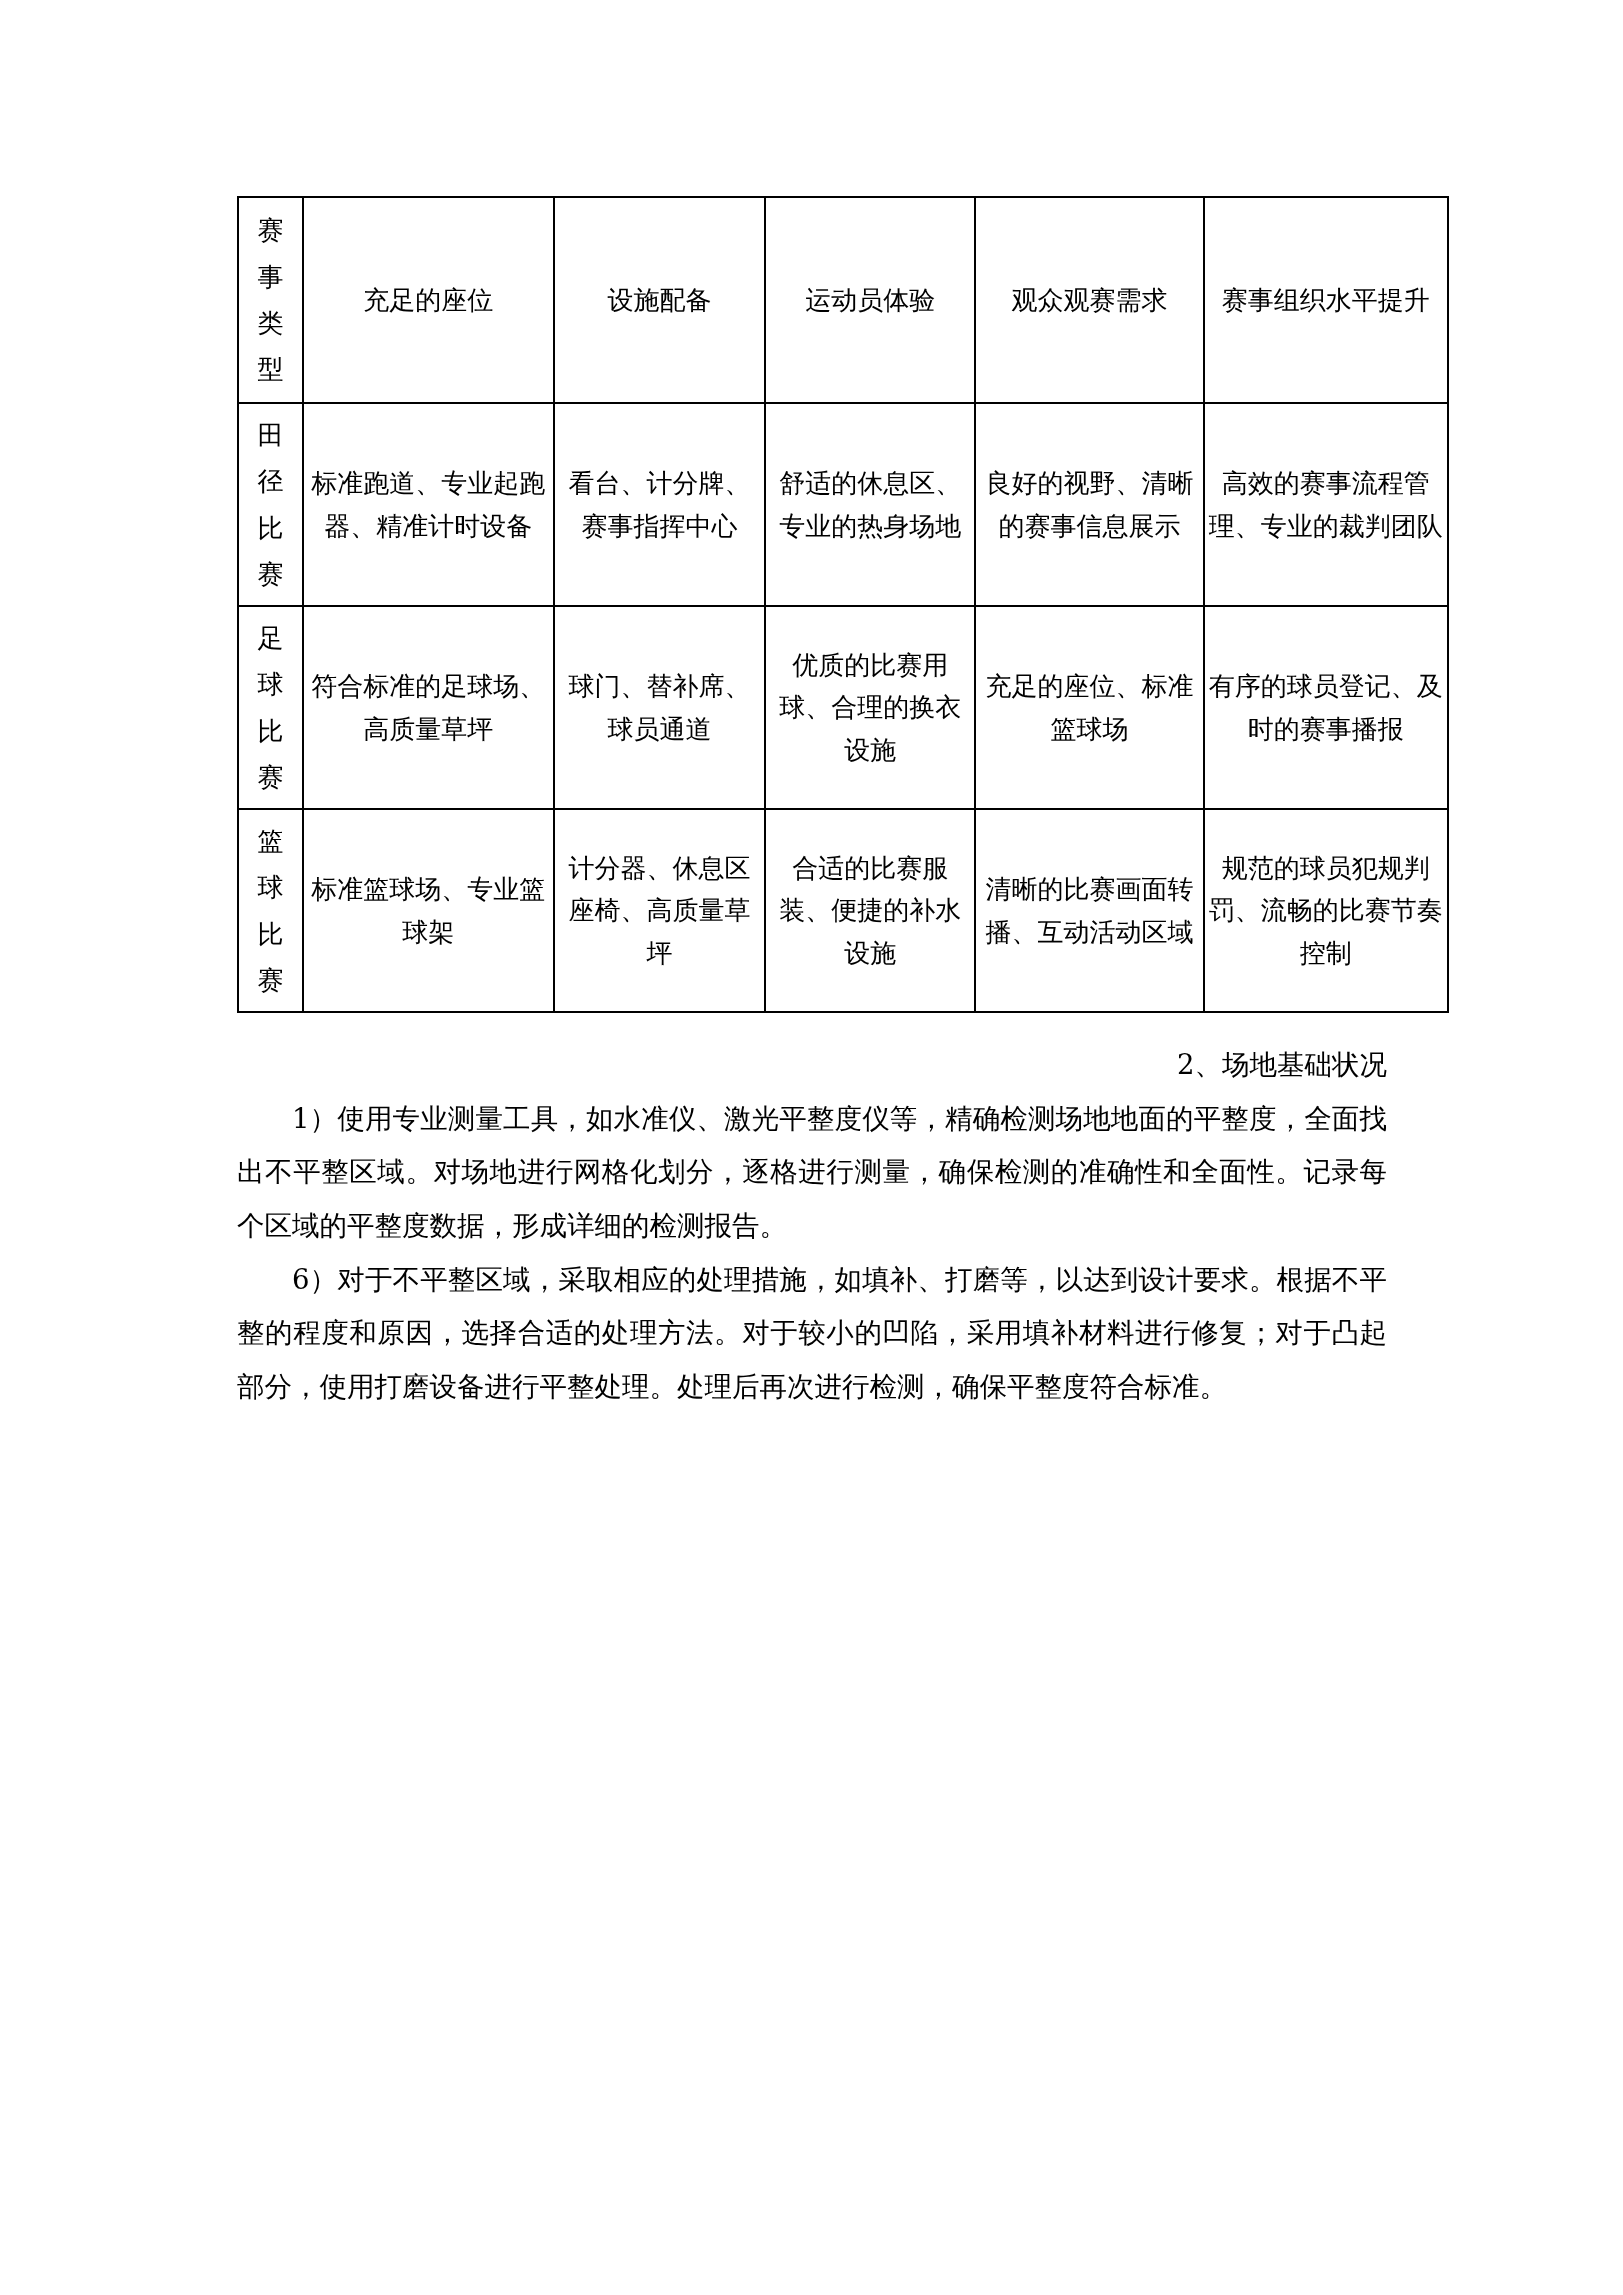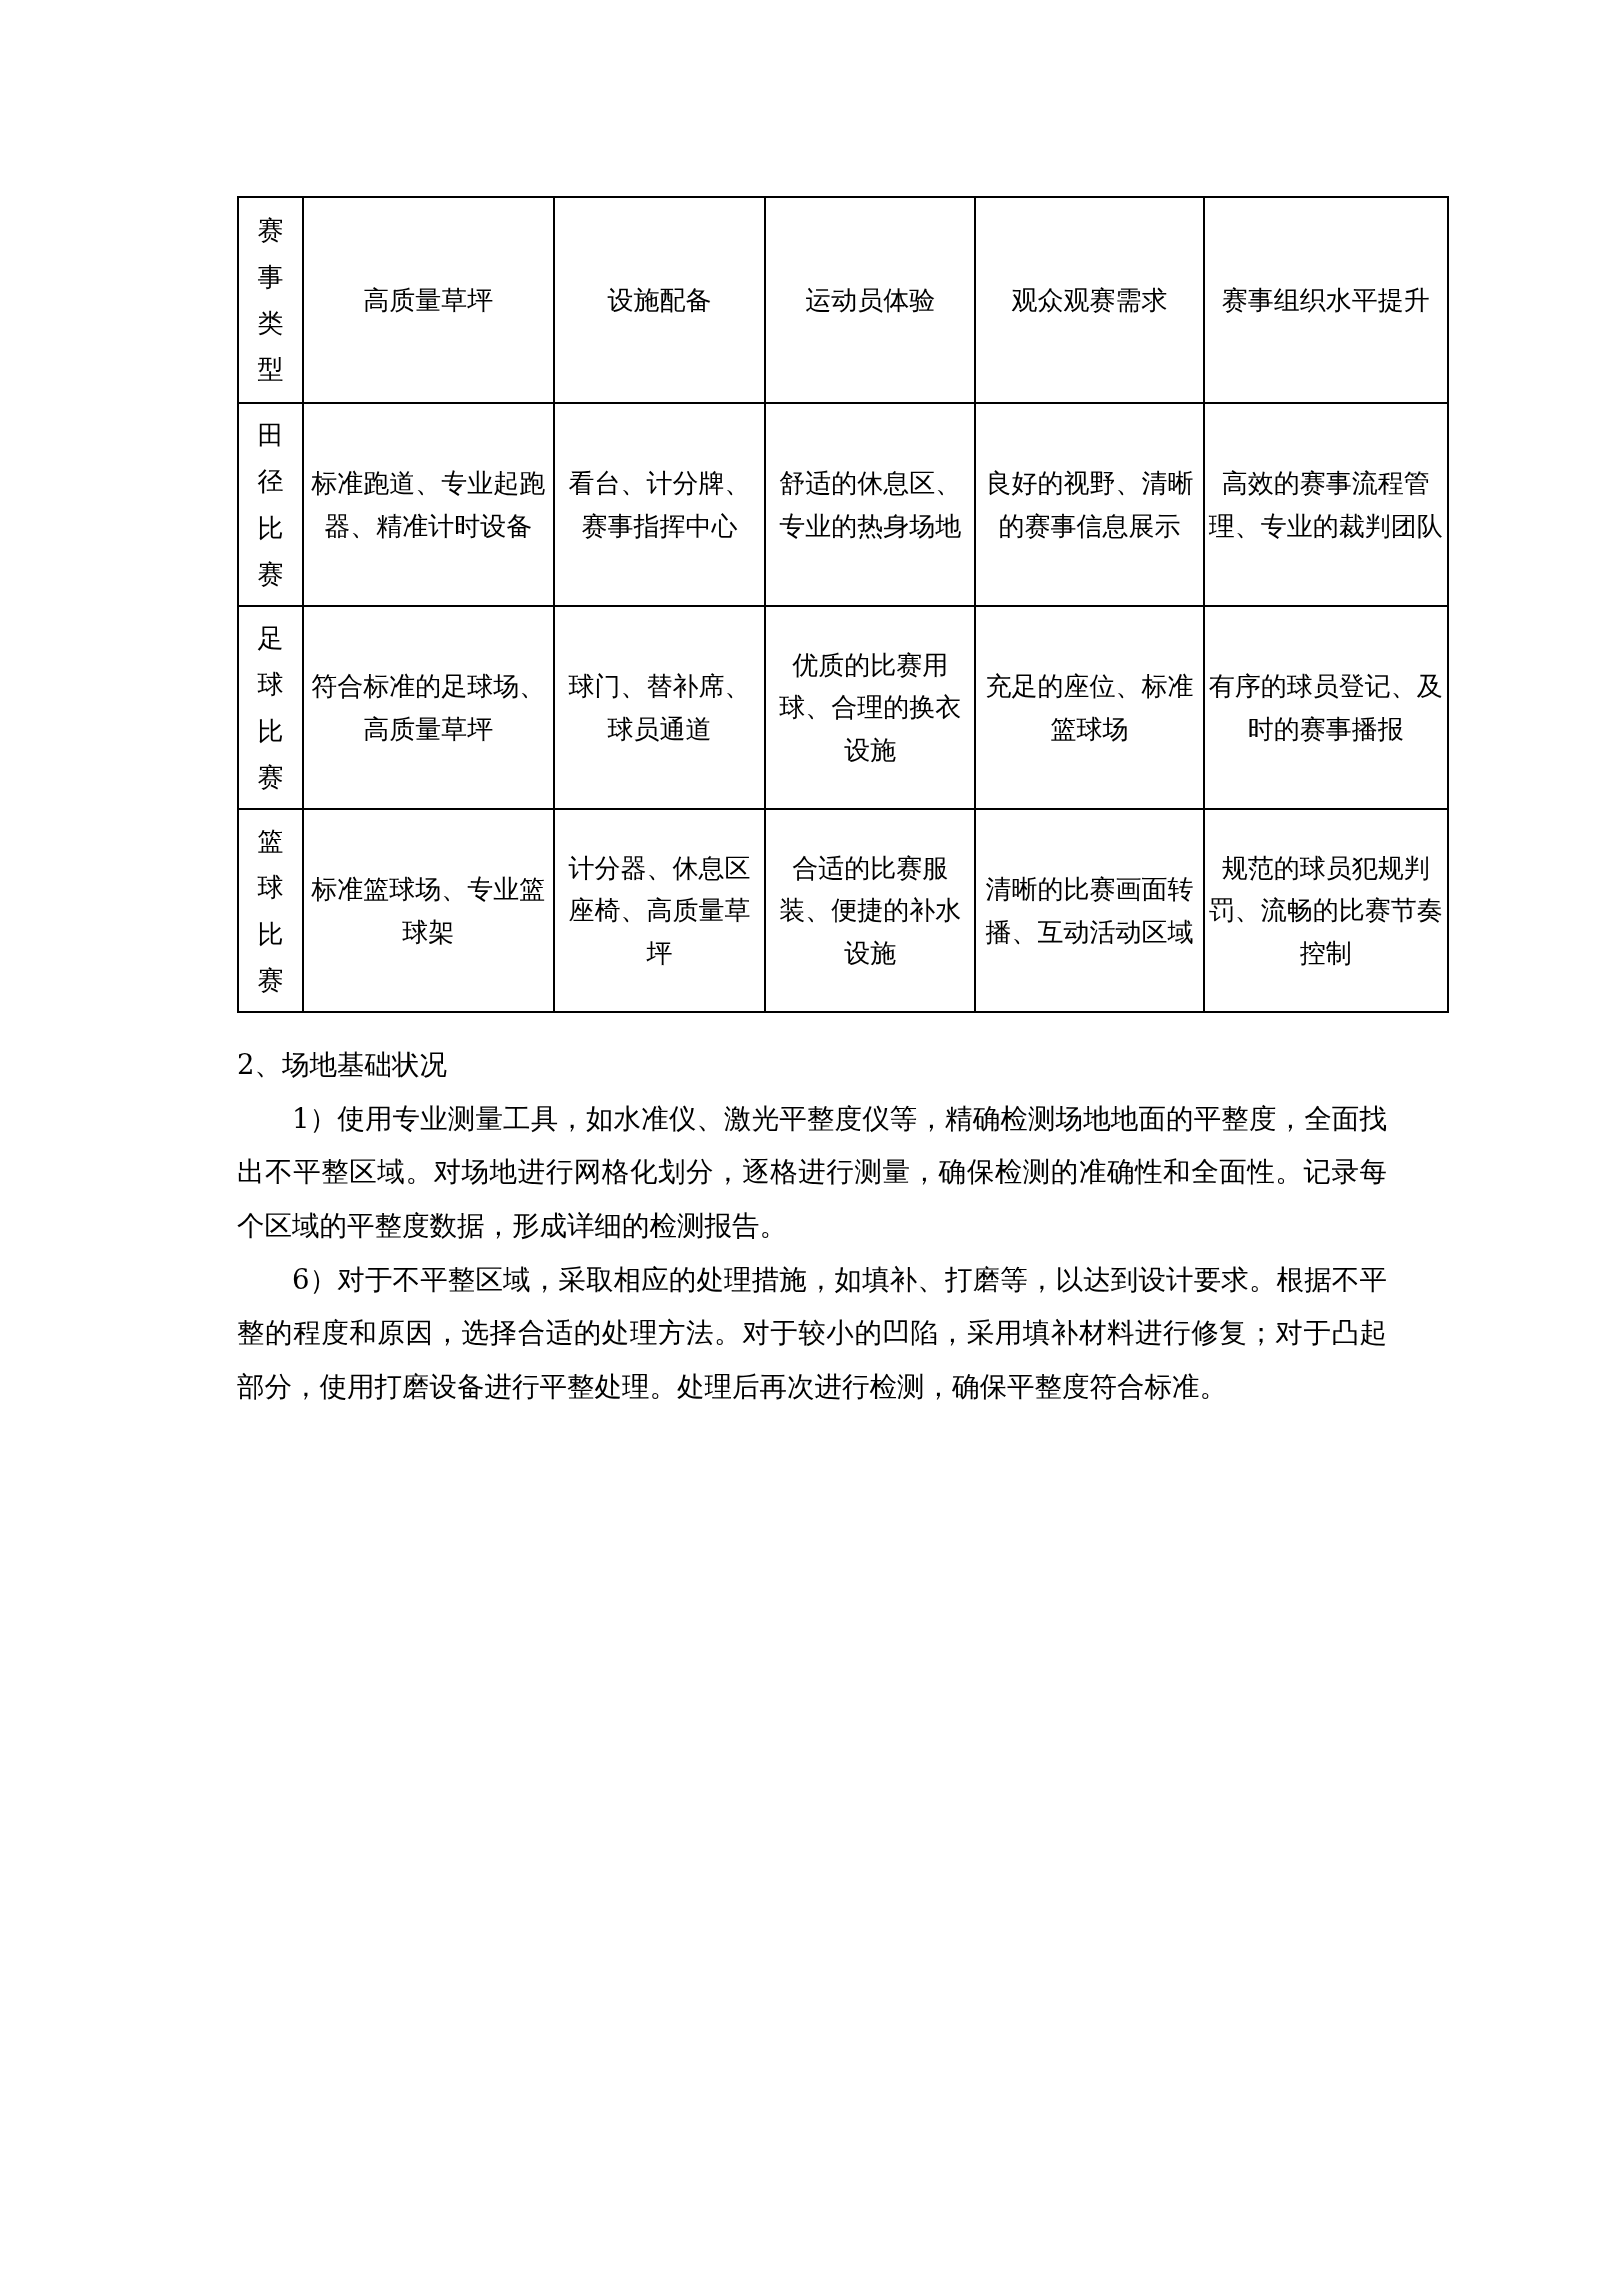--- a/index.html
+++ b/index.html
@@ -76,20 +76,21 @@
     margin: 0;
     text-align: justify;
     text-justify: inter-ideograph;
     font-family: "DejaVu Serif", "Liberation Serif", serif;
   }
   .heading {
     font-size: 27.5px;
     line-height: 1.95;
     margin: 0;
     font-family: "DejaVu Serif", "Liberation Serif", serif;
+    text-align: right;
   }
   .indent {
     text-indent: 55px;
   }
   .gap-after-table { height: 25px; }
 </style>
 </head>
 <body>
 
 <div class="page">
@@ -99,21 +100,21 @@
       <tbody>
         <tr class="head-row">
           <td class="col-type">
             <span class="vert-label">
               <span>赛</span>
               <span>事</span>
               <span>类</span>
               <span>型</span>
             </span>
           </td>
-          <td class="c1">高质量草坪</td>
+          <td class="c1">充足的座位</td>
           <td class="c2">设施配备</td>
           <td class="c3">运动员体验</td>
           <td class="c4">观众观赛需求</td>
           <td class="c5">赛事组织水平提升</td>
         </tr>
 
         <tr class="body-row">
           <td class="col-type">
             <span class="vert-label">
               <span>田</span>

